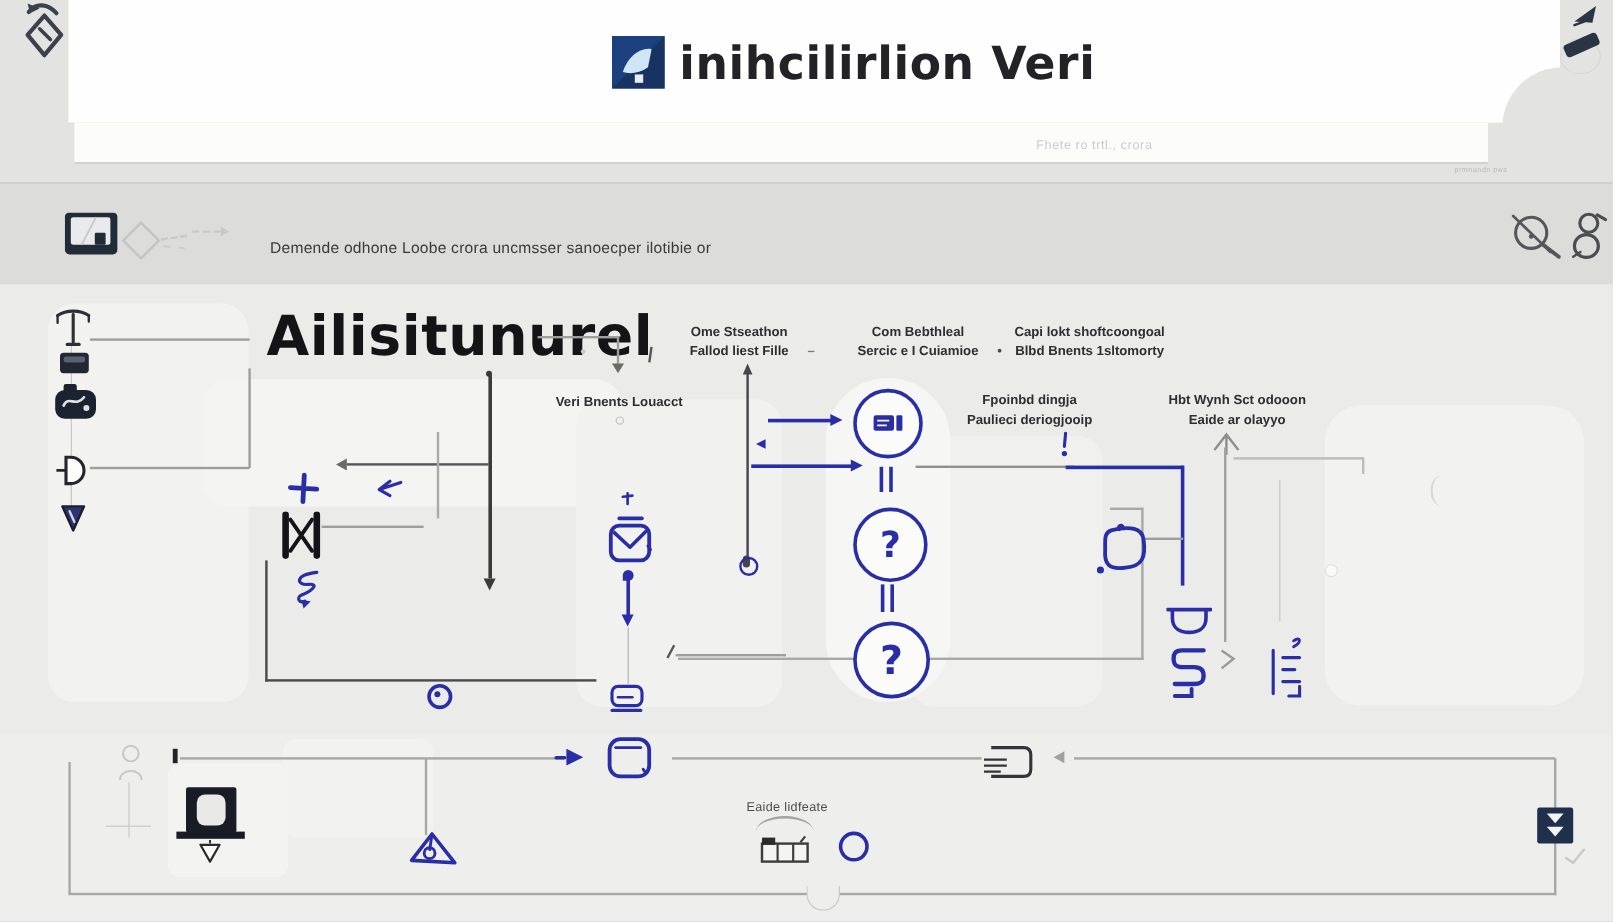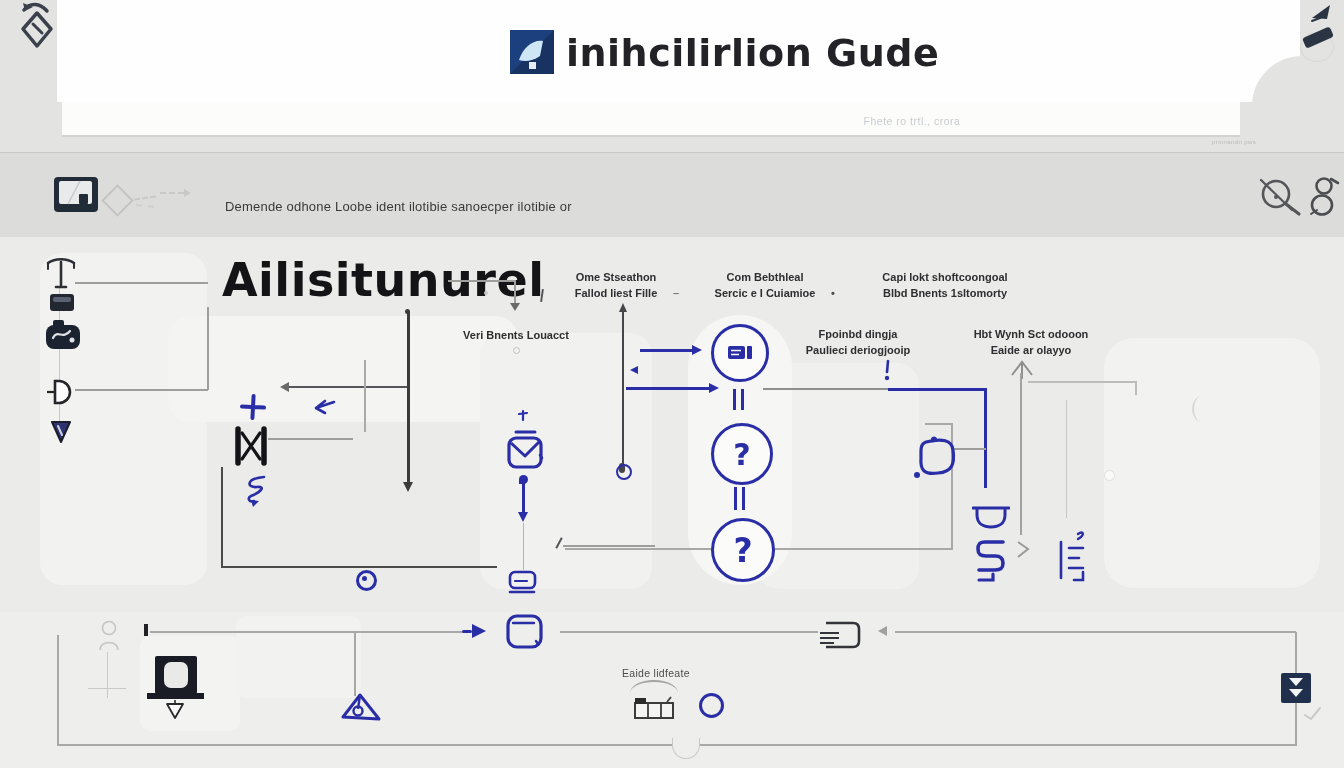--- a/index.html
+++ b/index.html
@@ -59,21 +59,21 @@
     </div>
 
     <div class="abs" style="left:510px;top:30px;">
       <svg width="44" height="44" viewBox="0 0 44 44">
         <rect x="0" y="0" width="44" height="44" fill="#1c3f7d"></rect>
         <path d="M0,44 L44,0 L44,44 Z" fill="#16294e" opacity="0.6"></path>
         <path d="M9,30 C13,17 24,9 33,11 L30,26 C23,31 15,32 9,30 Z" fill="#cfe6f7"></path>
         <rect x="19" y="32" width="7" height="7" fill="#e8eef5"></rect>
       </svg>
     </div>
-    <div class="abs" style="left:566px;top:32px;font:700 38px/42px 'DejaVu Sans',sans-serif;color:#232327;letter-spacing:0.5px;">inihcilirlion Gude</div>
+    <div class="abs" style="left:566px;top:32px;font:700 38px/42px 'DejaVu Sans',sans-serif;color:#232327;letter-spacing:0.5px;">inihcilirlion Veri</div>
 
     <div class="abs" style="left:62px;top:102px;width:1178px;height:33px;background:#fcfcfa;border-bottom:2px solid #d2d2d0;"></div>
     <div class="abs" style="left:812px;top:115px;width:200px;text-align:center;font:400 10.5px 'Liberation Sans',sans-serif;color:#c8ccd1;letter-spacing:0.5px;">Fhete ro trtl., crora</div>
     <div class="abs" style="left:1212px;top:139px;font:400 6px 'Liberation Sans',sans-serif;color:#b9b9bc;letter-spacing:0.4px;">prmnandn pws</div>
   </div>
 
   <div class="abs" id="toolbar">
 
     <div class="abs" style="left:54px;top:24px;">
       <svg width="44" height="36" viewBox="0 0 44 36">
@@ -84,21 +84,21 @@
       </svg>
     </div>
 
     <div class="abs" style="left:106px;top:36px;width:19px;height:19px;border:2px solid #c4c4c2;transform:rotate(45deg);"></div>
 
     <div class="abs" style="left:134px;top:44px;width:22px;border-top:2px dashed #c9c9c7;transform:rotate(-8deg);"></div>
     <div class="abs" style="left:160px;top:39px;width:24px;border-top:2px dashed #c9c9c7;"></div>
     <div class="tri" style="left:184px;top:36px;border-top:4px solid transparent;border-bottom:4px solid transparent;border-left:7px solid #c9c9c7;"></div>
     <div class="abs" style="left:136px;top:52px;width:18px;border-top:2px dashed #cfcfcd;transform:rotate(6deg);"></div>
 
-    <div class="abs" style="left:225px;top:46px;font:400 13px 'Liberation Sans',sans-serif;color:#3a3a3e;letter-spacing:0.2px;">Demende odhone Loobe ident ilotibie sanoecper ilotibie or</div>
+    <div class="abs" style="left:225px;top:46px;font:400 13px 'Liberation Sans',sans-serif;color:#3a3a3e;letter-spacing:0.2px;">Demende odhone Loobe crora uncmsser sanoecper ilotibie or</div>
 
     <div class="abs" style="left:1258px;top:24px;">
       <svg width="46" height="40" viewBox="0 0 46 40">
         <circle cx="18" cy="17" r="13" fill="none" stroke="#55565a" stroke-width="2.6"></circle>
         <path d="M28,27 L41,37" stroke="#55565a" stroke-width="3.2" stroke-linecap="round"></path>
         <path d="M3,3 L34,33" stroke="#55565a" stroke-width="2.2" stroke-linecap="round"></path>
         <circle cx="18" cy="20" r="2" fill="#55565a"></circle>
       </svg>
     </div>
     <div class="abs" style="left:1305px;top:23px;">
@@ -125,21 +125,21 @@
     <div class="lbl" style="left:616px;top:33px;">
       <div>Ome Stseathon</div>
       <div>Fallod liest Fille</div>
     </div>
     <div class="lbl" style="left:676px;top:49px;color:#7a7a78;">–</div>
     <div class="lbl" style="left:765px;top:33px;">
       <div>Com Bebthleal</div>
       <div>Sercic e I Cuiamioe</div>
     </div>
     <div class="lbl" style="left:833px;top:49px;color:#4a4a48;">•</div>
-    <div class="lbl" style="left:908px;top:33px;margin-left:37px;">
+    <div class="lbl" style="left:908px;top:33px;">
       <div>Capi lokt shoftcoongoal</div>
       <div>Blbd Bnents 1sltomorty</div>
     </div>
 
     <div class="lbl" style="left:516px;top:91px;">Veri Bnents Louacct</div>
     <div class="abs" style="left:513px;top:110px;width:5px;height:5px;border:1px solid #c2c2c0;border-radius:50%;"></div>
     <div class="lbl" style="left:858px;top:90px;">
       <div>Fpoinbd dingja</div>
       <div>Paulieci deriogjooip</div>
     </div>

